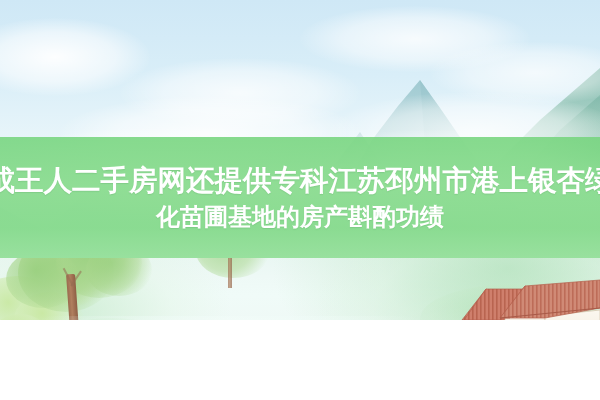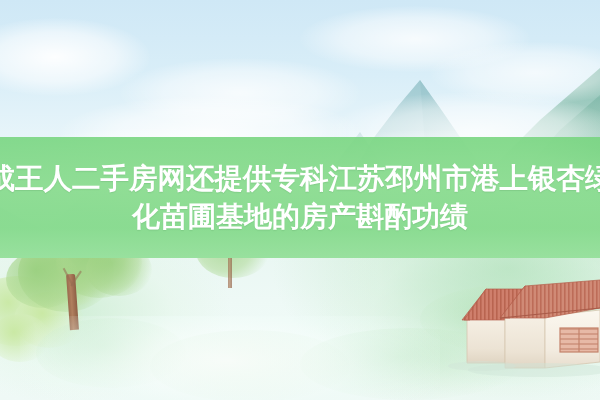--- a/index.html
+++ b/index.html
@@ -3,21 +3,21 @@
 <meta charset="utf-8">
 <style>
   html, body {
     margin: 0;
     padding: 0;
     background: #ffffff;
   }
   #banner {
     position: relative;
     width: 600px;
-    height: 400px;
+    height: 320px;
     overflow: hidden;
     font-family: "DejaVu Sans", "Liberation Sans", sans-serif;
     background: #eaf6fb;
   }
 
   
   .sky {
     position: absolute;
     left: 0; top: 0; right: 0;
     height: 270px;
@@ -66,21 +66,21 @@
     color: #ffffff;
     font-size: 29px;
     font-weight: bold;
     line-height: 1.38;
     letter-spacing: 0px;
     white-space: nowrap;
     text-align: center;
     text-shadow: 0 1px 1px rgba(80,150,90,0.22);
   }
   .band-line.l1 { font-size: 28.5px; }
-  .band-line.l2 { font-size: 28px; }
+  .band-line.l2 { font-size: 24px; }
 
   
   .ground {
     position: absolute;
     left: 0; right: 0;
     top: 258px;
     bottom: 0;
     background: linear-gradient(to bottom,
       #eaf7f3 0%,
       #eef9f6 30%,

